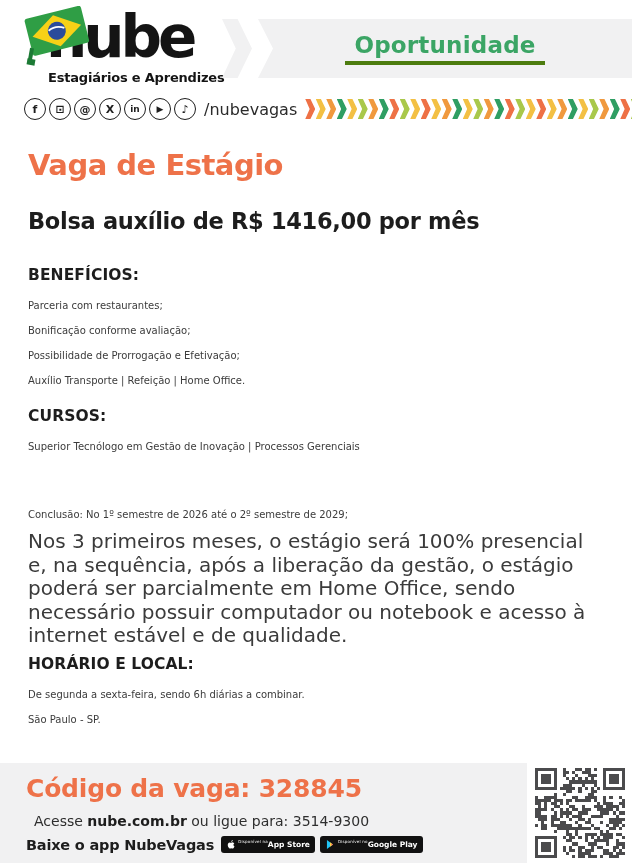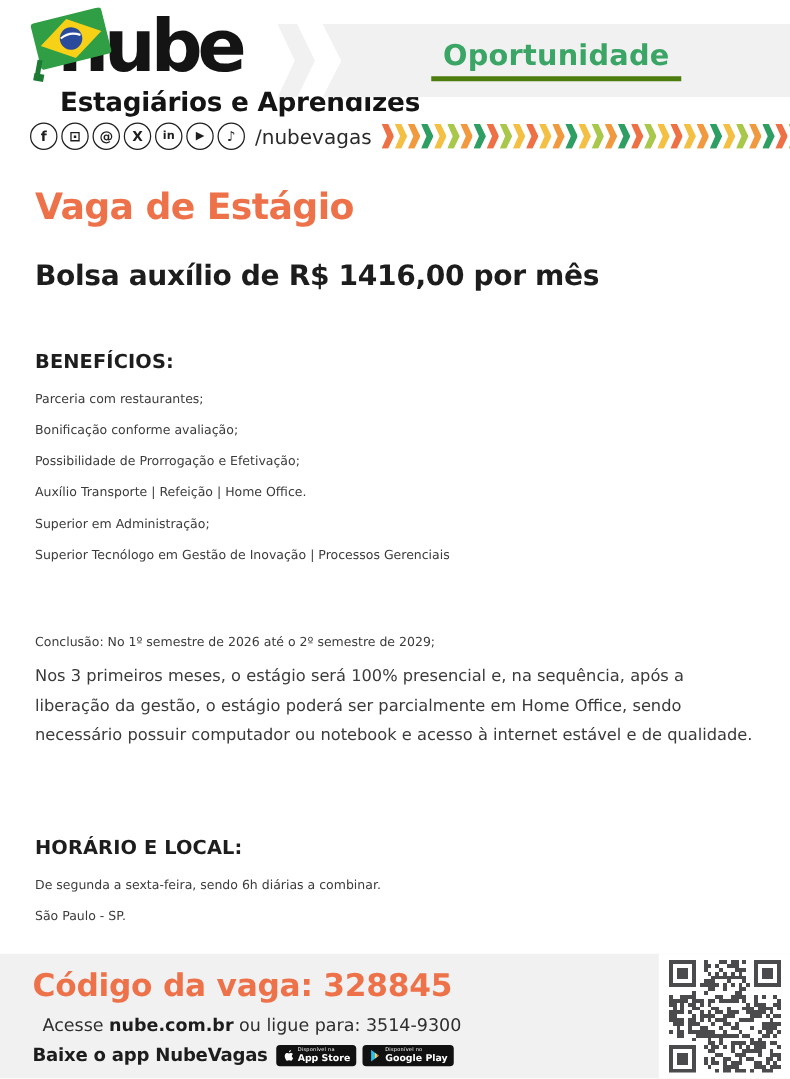--- a/index.html
+++ b/index.html
@@ -4,21 +4,21 @@
 <style>
   html,body{margin:0;padding:0;background:#fff;}
   .page{position:relative;width:632px;height:863px;background:#fff;overflow:hidden;
         font-family:"DejaVu Sans","Liberation Sans",sans-serif;color:#3b3b3b;}
 
   
   .logo-block{position:absolute;left:26px;top:4px;width:230px;height:92px;}
   .logo-word{position:absolute;left:20px;top:2px;font-size:58px;font-weight:bold;
              letter-spacing:-4px;color:#141414;line-height:1.1;}
   .logo-flag{position:absolute;left:-8px;top:2px;width:78px;height:62px;z-index:2;}
-  .logo-tagline{position:absolute;left:22px;top:66px;font-size:21px;font-weight:bold;
+  .logo-tagline{position:absolute;left:22px;top:66px;font-size:13px;font-weight:bold;
                 color:#141414;letter-spacing:-0.2px;white-space:nowrap;}
 
   
   .banner-arrow{position:absolute;left:222px;top:19px;width:30px;height:59px;background:#f1f1f2;
                 clip-path:polygon(0 0,52% 0,100% 50%,52% 100%,0 100%,46% 50%);}
   .banner{position:absolute;left:258px;top:19px;right:0;height:59px;background:#f1f1f2;
           clip-path:polygon(0 0,100% 0,100% 100%,0 100%,15px 50%);
           display:flex;align-items:center;justify-content:center;}
   .banner-label{font-size:23px;font-weight:bold;color:#3ba565;
                 border-bottom:4px solid #4d7c0f;padding:0 9px 3px 9px;letter-spacing:0.2px;}
@@ -36,36 +36,36 @@
         clip-path:polygon(0 0,52% 0,100% 50%,52% 100%,0 100%,44% 50%);}
 
   
   .content{position:absolute;left:28px;right:26px;top:0;}
   .title{position:absolute;top:148px;left:0;font-size:29px;font-weight:bold;color:#ee7249;
          letter-spacing:-0.5px;}
   .subtitle{position:absolute;top:208px;left:0;font-size:22.5px;font-weight:bold;color:#1d1d1d;
             letter-spacing:-0.3px;}
   .section{position:absolute;left:0;right:0;}
   .sec-beneficios{top:266px;} .sec-cursos{top:407px;} .sec-requisitos{top:502px;} .sec-horario{top:655px;}
-  .sec-heading{font-size:15.5px;font-weight:bold;color:#1d1d1d;margin-bottom:9px;letter-spacing:0.1px;margin-top:14px;}
+  .sec-heading{font-size:15.5px;font-weight:bold;color:#1d1d1d;margin-bottom:9px;letter-spacing:0.1px;}
   .sec-line{font-size:10px;color:#3b3b3b;line-height:25px;}
-  .sec-para{font-size:13px;color:#3b3b3b;line-height:23.5px;margin-top:3px;max-width:578px;}
+  .sec-para{font-size:20px;color:#3b3b3b;line-height:23.5px;margin-top:3px;max-width:578px;}
 
   
   .footer{position:absolute;left:0;right:0;top:763px;height:100px;background:#f1f1f2;}
   .job-code{position:absolute;left:26px;top:11px;font-size:25px;font-weight:bold;color:#ee7249;
             letter-spacing:-0.2px;}
   .contact-line{position:absolute;left:34px;top:50px;font-size:14px;color:#2e2e2e;}
   .contact-line b{color:#1d1d1d;}
   .app-line{position:absolute;left:26px;top:73px;font-size:14.5px;color:#1d1d1d;
             display:flex;align-items:center;justify-content:space-between;}
   .app-line b{margin-right:7px;letter-spacing:-0.2px;}
   .badge{display:inline-flex;align-items:center;background:#111;border-radius:3px;
          height:17px;padding:0 5px;margin-right:5px;color:#fff;}
-  .badge .btxt{display:flex;flex-direction:column;line-height:1;margin-left:3px;}
+  .badge .btxt{display:flex;flex-direction:row;line-height:1;margin-left:3px;}
   .badge .btop{font-size:4px;letter-spacing:0.2px;}
   .badge .bmain{font-size:7.5px;font-weight:bold;margin-top:1px;white-space:nowrap;}
   .qrbox{position:absolute;right:0;top:0;width:105px;height:100px;background:#fff;
          display:flex;align-items:center;justify-content:center;}
   .qrbox svg{display:block;}
 </style>
 </head>
 <body>
 
 <div class="page">
@@ -141,21 +141,21 @@
 
     <div class="section sec-beneficios">
       <div class="sec-heading">BENEFÍCIOS:</div>
       <div class="sec-line">Parceria com restaurantes;</div>
       <div class="sec-line">Bonificação conforme avaliação;</div>
       <div class="sec-line">Possibilidade de Prorrogação e Efetivação;</div>
       <div class="sec-line">Auxílio Transporte | Refeição | Home Office.</div>
     </div>
 
     <div class="section sec-cursos">
-      <div class="sec-line">Superior em Administração;</div>
+      <div class="sec-heading">CURSOS:</div>
       <div class="sec-line">Superior Tecnólogo em Gestão de Inovação | Processos Gerenciais</div>
     </div>
 
     <div class="section sec-requisitos">
       <div class="sec-line">Conclusão: No 1º semestre de 2026 até o 2º semestre de 2029;</div>
       <div class="sec-para">Nos 3 primeiros meses, o estágio será 100% presencial e, na sequência, após a liberação da gestão, o estágio poderá ser parcialmente em Home Office, sendo necessário possuir computador ou notebook e acesso à internet estável e de qualidade.</div>
     </div>
 
     <div class="section sec-horario">
       <div class="sec-heading">HORÁRIO E LOCAL:</div>

